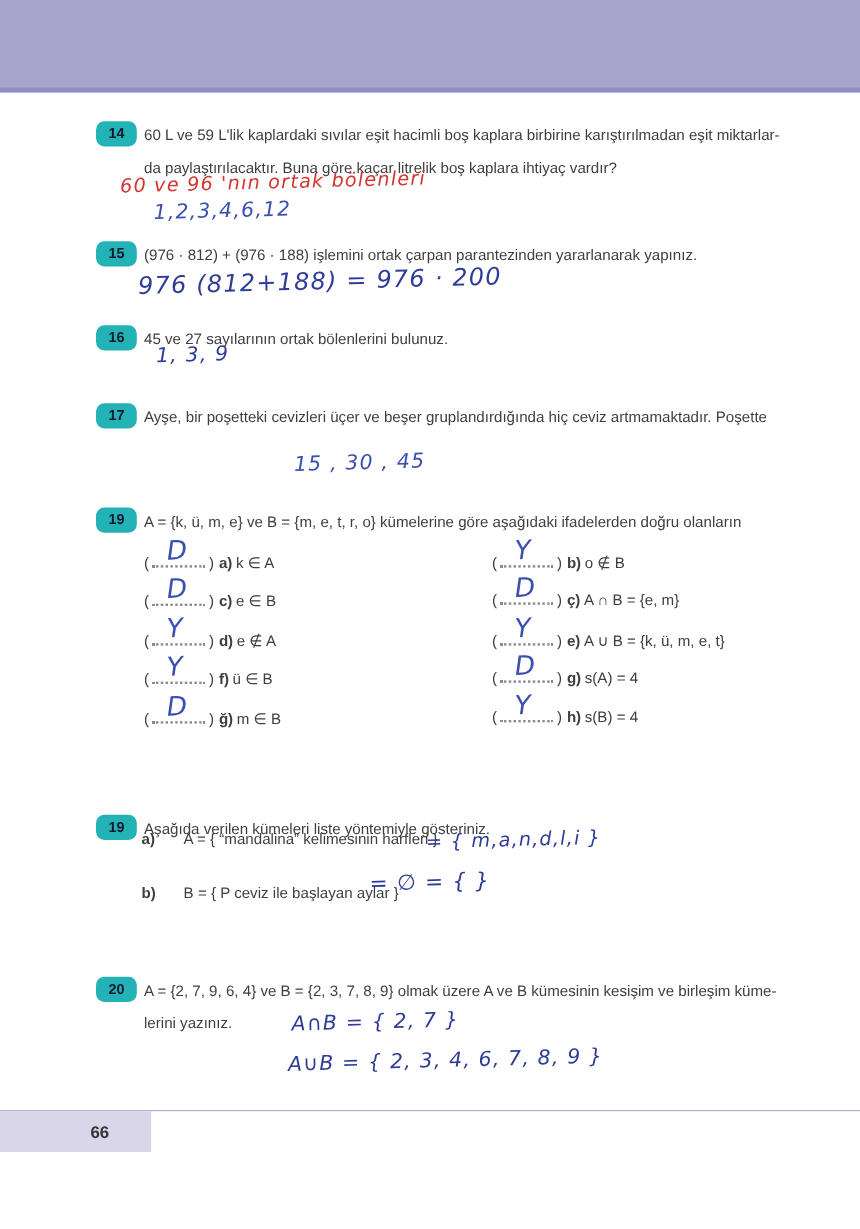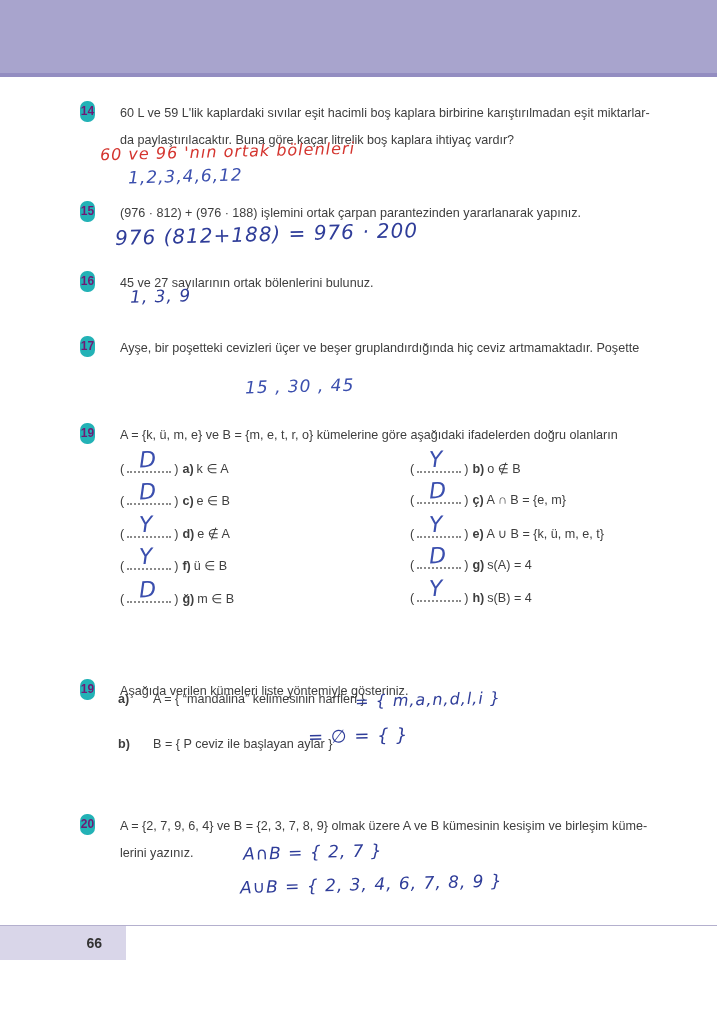--- a/index.html
+++ b/index.html
@@ -6,22 +6,22 @@
   .page {
     position:relative; width:717px; height:1024px; background:#ffffff;
     font-family:"Liberation Sans", sans-serif; color:#3e3e3e; overflow:hidden;
   }
   .band {
     position:absolute; top:0; left:0; width:717px; height:73px;
     background:#a8a4cd; border-bottom:4px solid #938dc1;
   }
   .q { position:absolute; left:0; width:717px; }
   .badge {
-    position:absolute; left:80px; top:1px; width:15px; height:21px;
-    background:#23b2b6; border-radius:7px; color:#701a75; font-weight:bold;
+    position:absolute; left:80px; top:1px; width:34px; height:21px;
+    background:#23b2b6; border-radius:7px; color:#0f172a; font-weight:bold;
     font-size:12px; text-align:center; line-height:21px;
   }
   .qtext { position:absolute; left:120px; top:0; width:565px; font-size:12.6px; line-height:27px; }
   .tline { white-space:nowrap; }
   .hw {
     position:absolute; font-family:"DejaVu Sans", cursive, sans-serif;
     font-style:italic; letter-spacing:1px; white-space:nowrap;
     transform:rotate(-1.5deg);
   }
   .hw-red  { color:#d4352f; }
@@ -36,21 +36,21 @@
   }
   .ans {
     position:absolute; left:12px; top:-20px; font-size:22px;
     font-family:"DejaVu Sans", cursive, sans-serif; font-style:italic;
     color:#3b4fae; transform:rotate(-3deg);
   }
   .sub-row { position:absolute; left:118px; font-size:12.6px; white-space:nowrap; }
   .sub-row b { display:inline-block; width:35px; }
   .rule { position:absolute; top:925px; left:0; width:717px; height:1px; background:#b4b0ce; }
   .pagebox { position:absolute; top:926px; left:0; width:126px; height:34px; background:#d9d6e9; }
-  .pagenum { line-height:34px; text-align:right; padding-right:24px; font-weight:bold; font-size:14px; color:#333; }
+  .pagenum { line-height:34px; text-align:right; padding-right:35px; font-weight:bold; font-size:14px; color:#333; }
 </style>
 </head>
 <body>
 
 <div class="page">
 
   <div class="band"></div>
 
   <div class="q" style="top:100px">
     <div class="badge">14</div>

